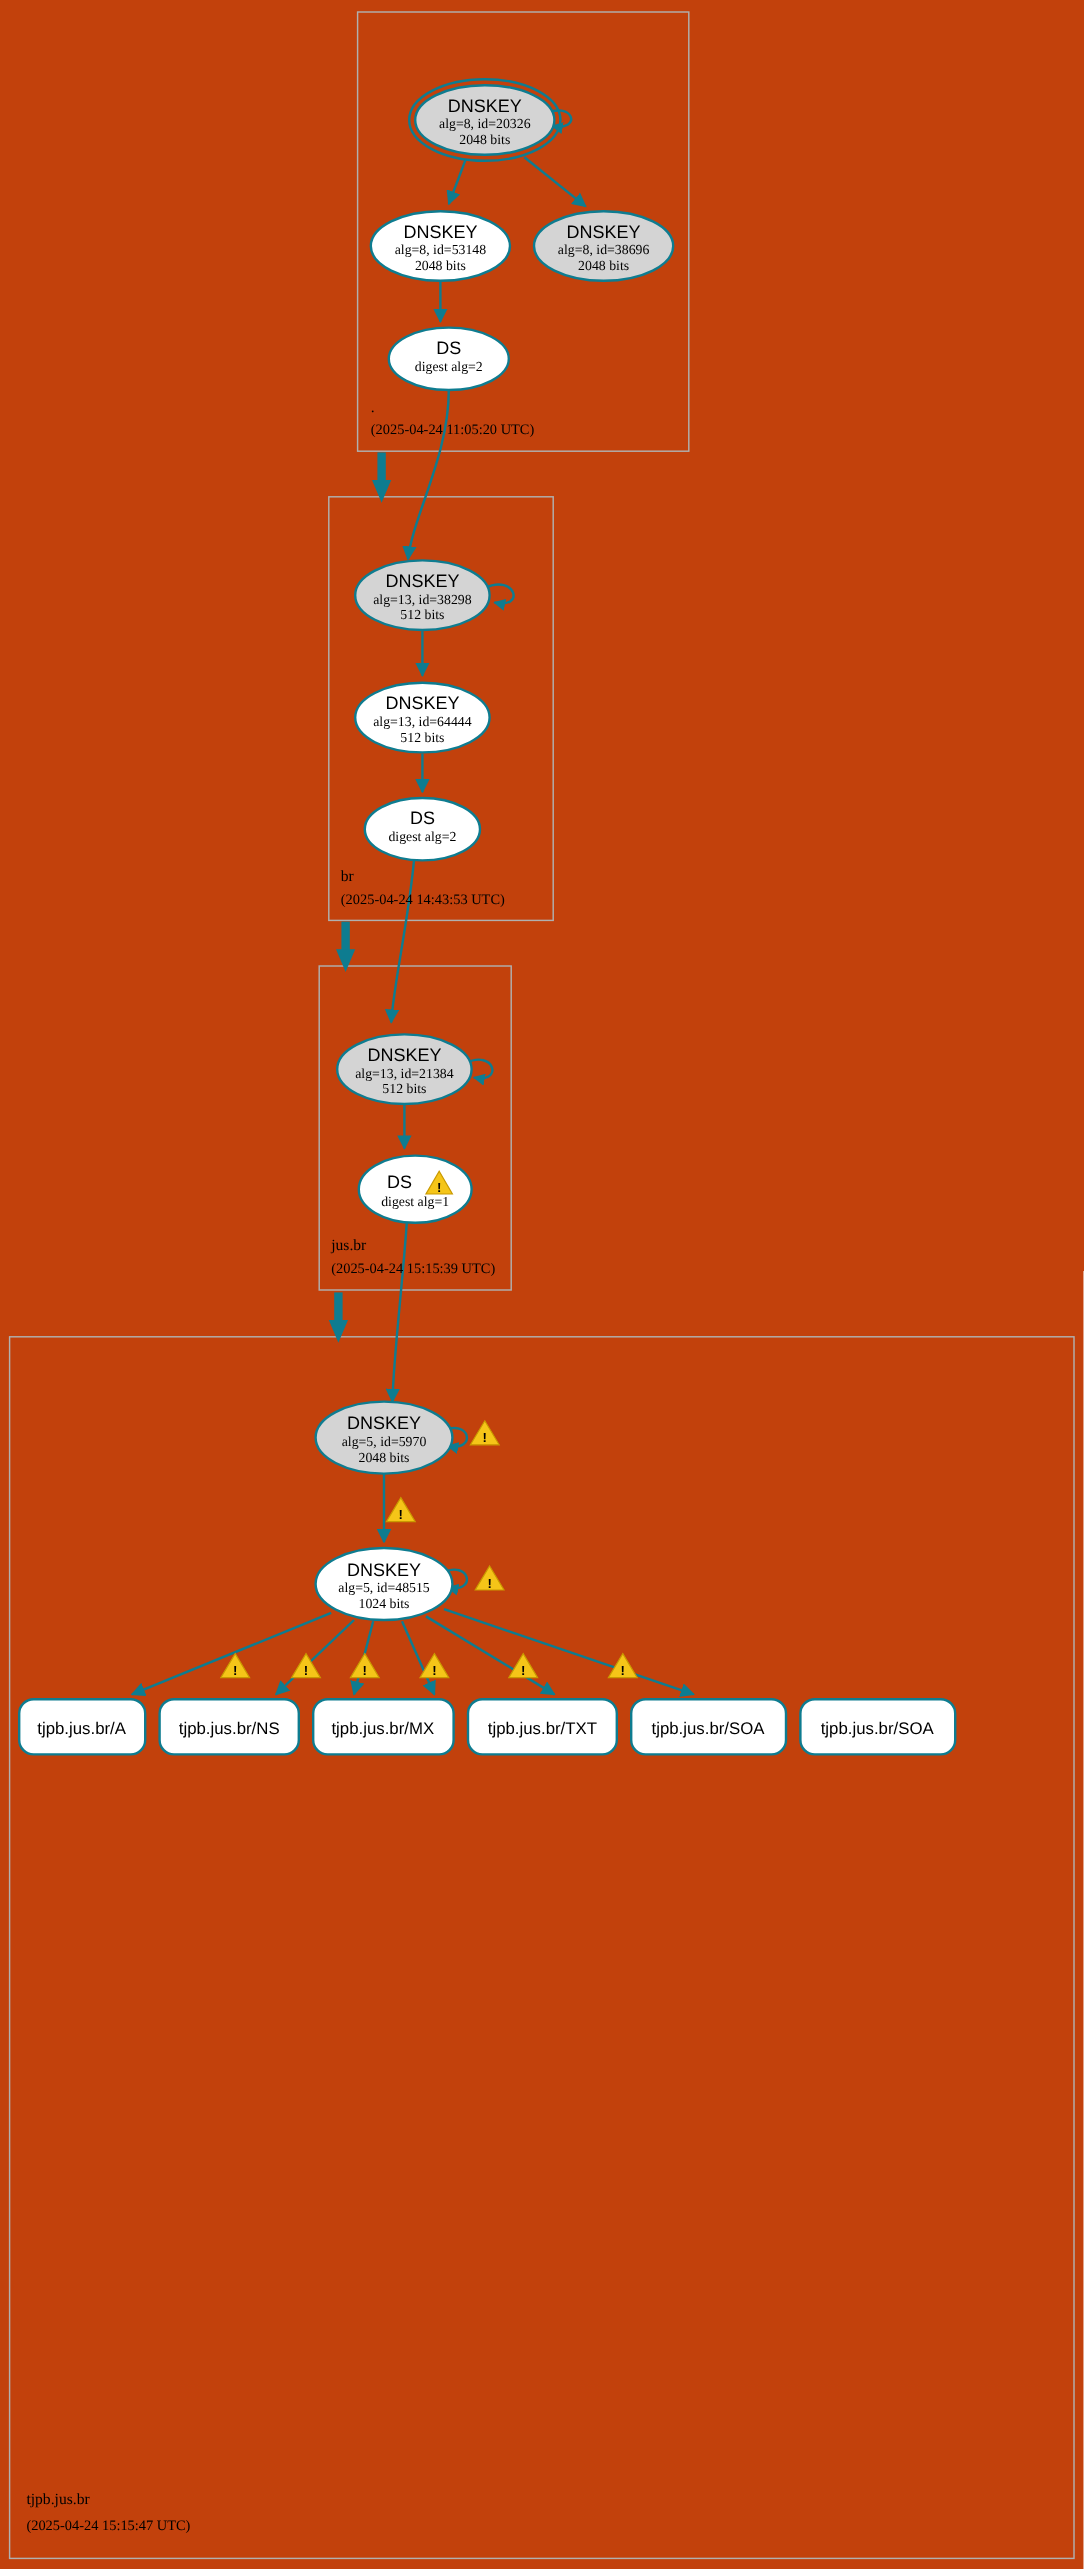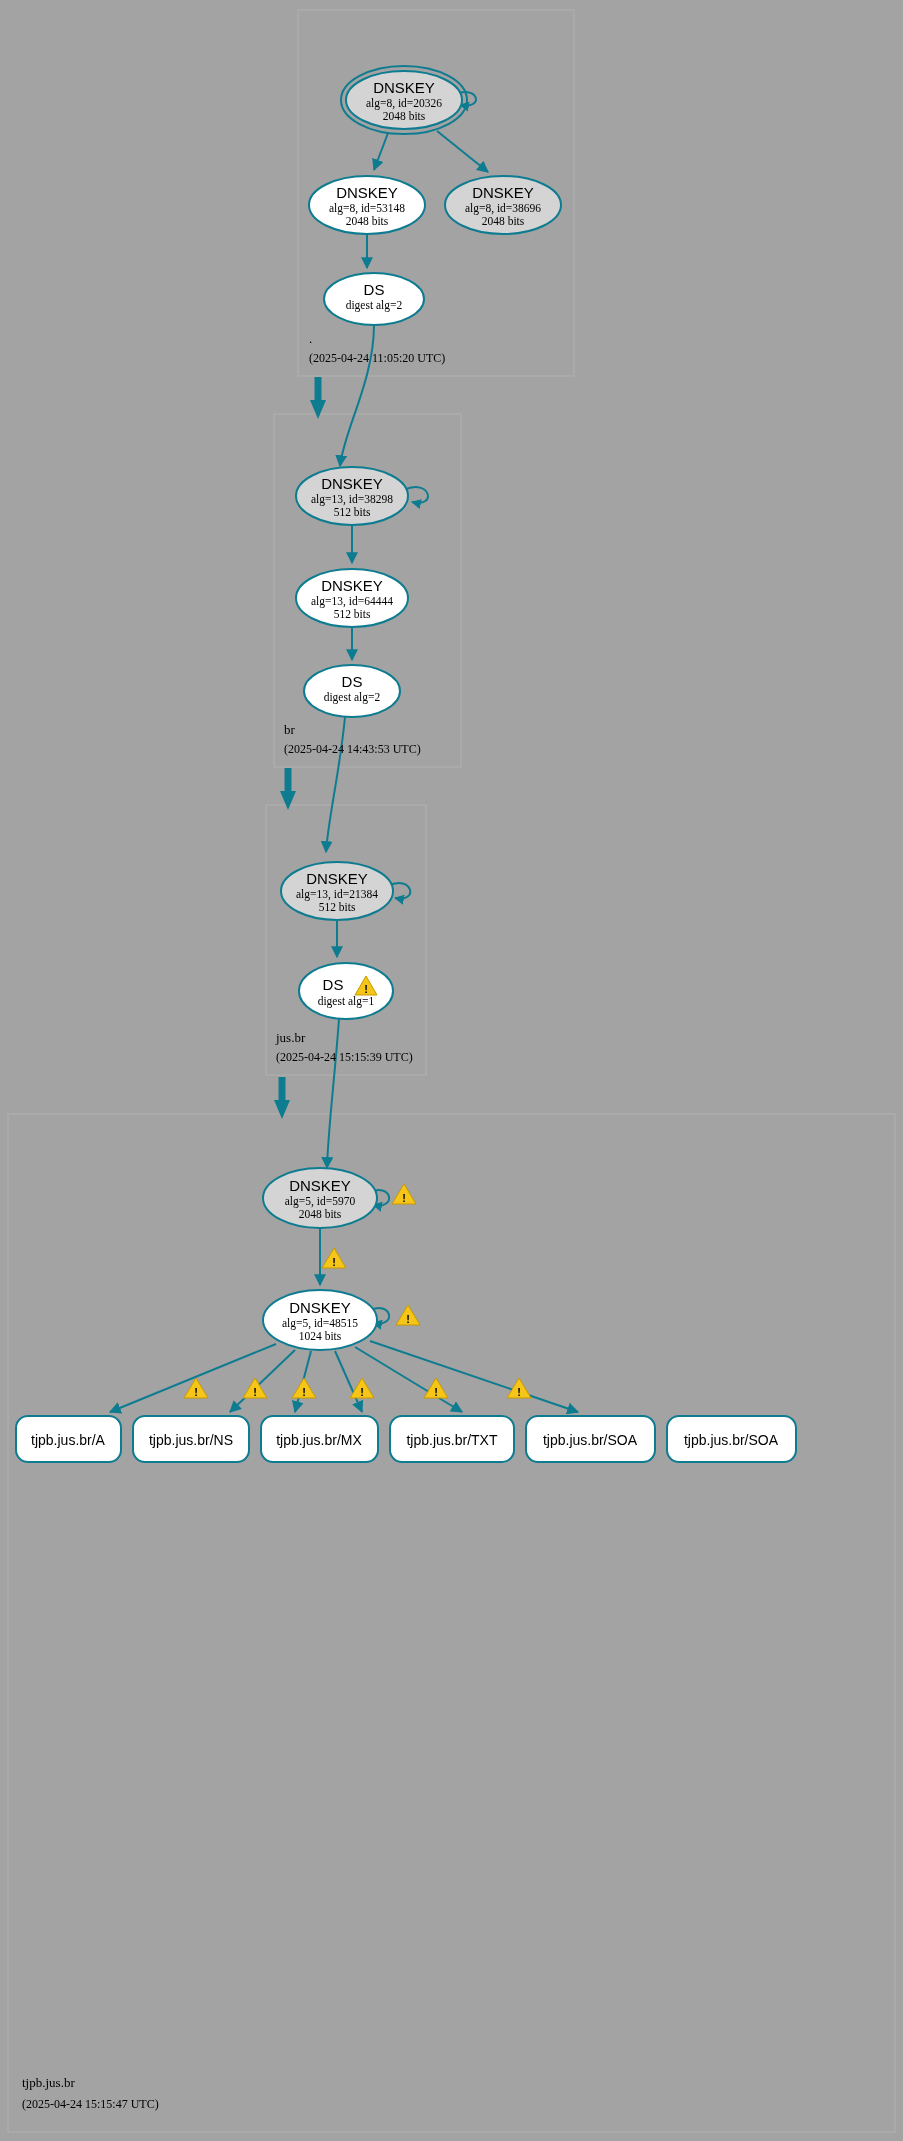--- a/index.html
+++ b/index.html
@@ -7,21 +7,21 @@
     padding: 0;
     background: #ffffff;
   }
   body {
     font-family: "Liberation Sans", sans-serif;
   }
   #canvas {
     position: relative;
     width: 903px;
     height: 2141px;
-    background: #a3a3a3;
+    background: #c2410c;
     overflow: hidden;
   }
   svg#graph {
     position: absolute;
     left: 0;
     top: 0;
     width: 903px;
     height: 2141px;
   }
   .zone-box {

